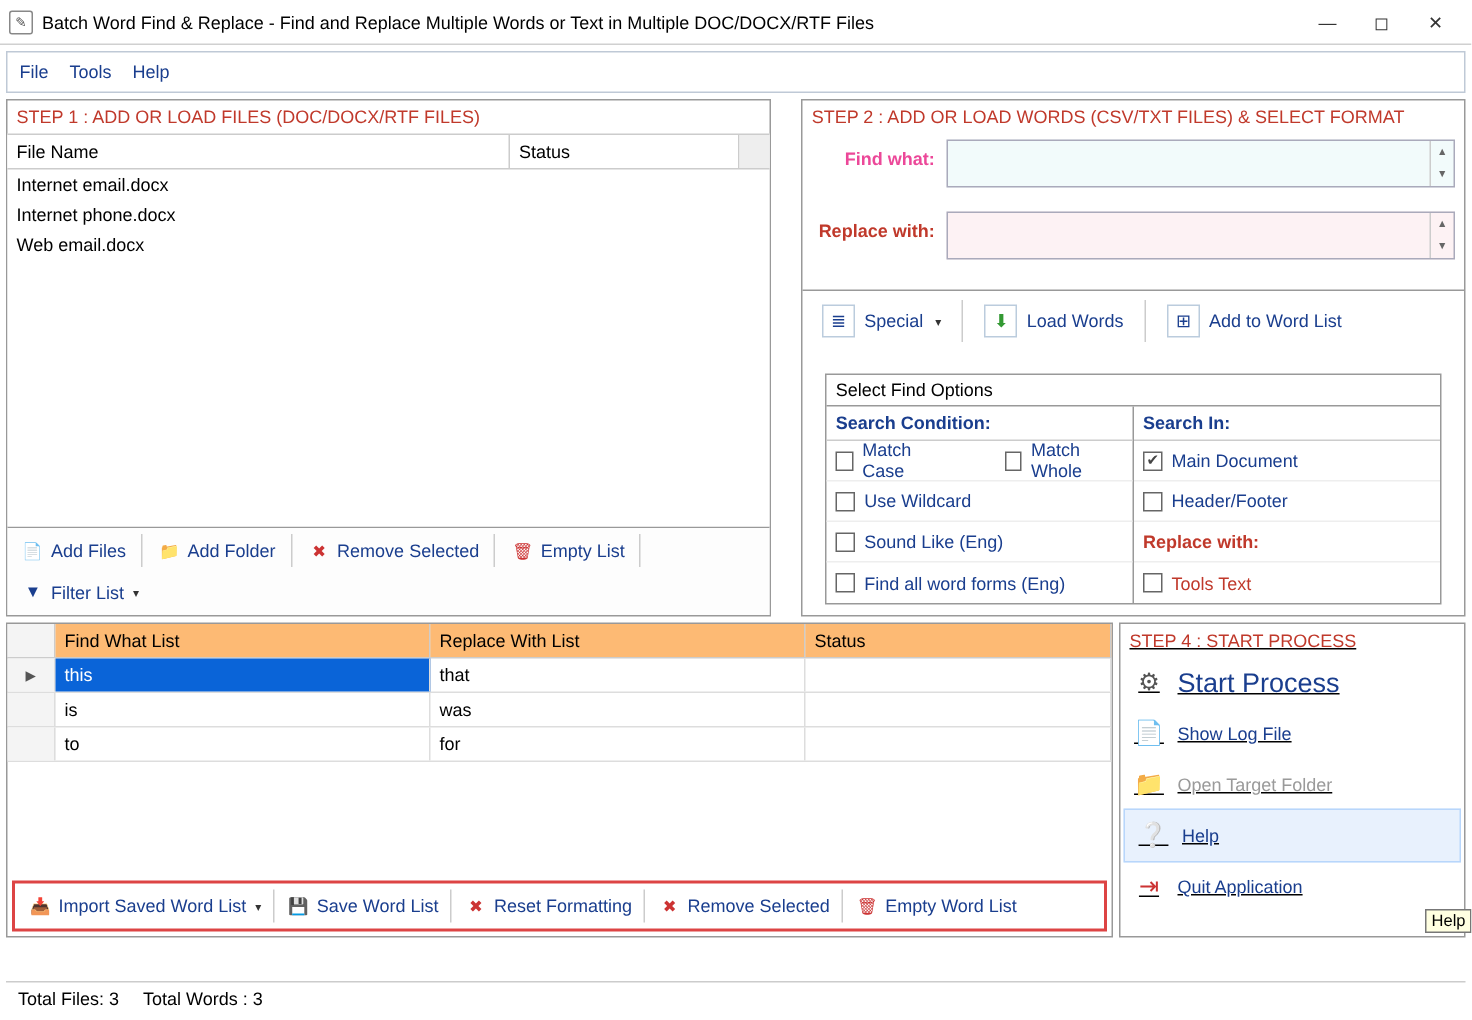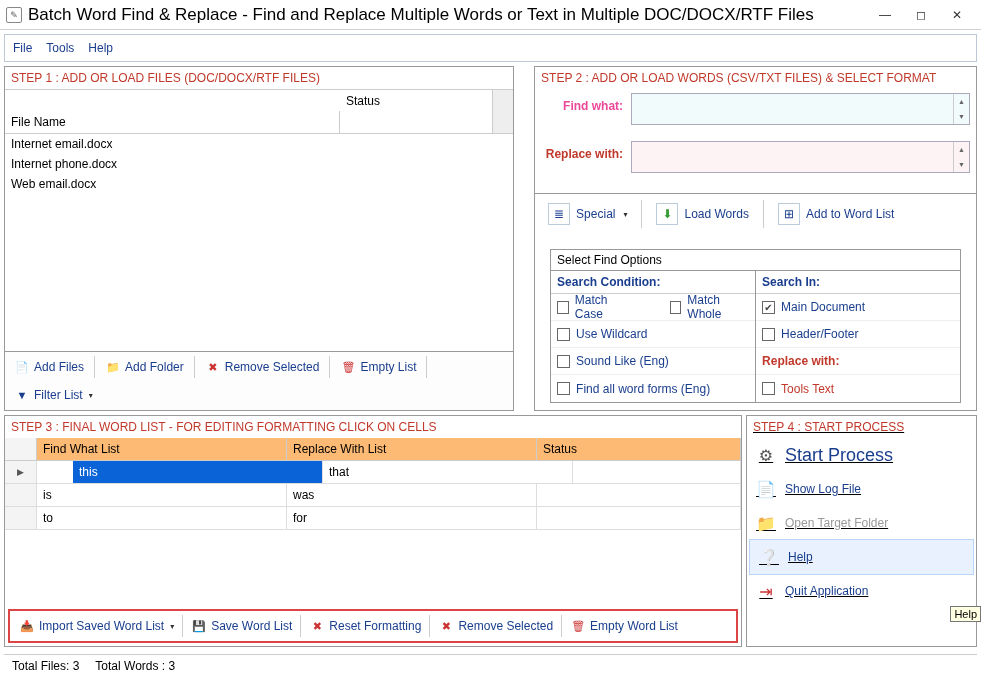--- a/index.html
+++ b/index.html
@@ -1,38 +1,38 @@
 <!DOCTYPE html>
 <html><head>
 <meta charset="utf-8">
 <style>
 * { box-sizing: border-box; margin: 0; padding: 0; font-family: "Segoe UI", Tahoma, sans-serif; font-size: 12px; }
 body { background: #fff; width: 981px; height: 680px; overflow: hidden; position: relative; }
 
 .titlebar { height: 30px; border-bottom: 1px solid #d0d0d0; display: flex; align-items: center; padding: 0 6px; }
 .titlebar .app-icon { width: 16px; height: 16px; margin-right: 6px; display: inline-flex; align-items: center; justify-content: center; border: 1px solid #888; border-radius: 2px; font-size: 9px; color: #555; }
-.titlebar .title { flex: 1; color: #000; font-size: 17px; }
+.titlebar .title { flex: 1; color: #000; font-size: 12px; }
 .winctl { display: flex; }
 .winctl div { width: 36px; height: 24px; display: flex; align-items: center; justify-content: center; font-size: 12px; color: #333; cursor: default; }
 
 .menubar { height: 28px; border: 1px solid #bfc9d6; margin: 4px; display: flex; align-items: center; padding: 0 8px; gap: 14px; }
 .menubar span { color: #1a3e8e; cursor: default; }
 
 .content { display: flex; padding: 0 4px; gap: 20px; }
 .col-left { width: 516px; }
 .col-right { width: 448px; }
 
 .panel { border: 1px solid #999; position: relative; }
 .panel-title { color: #c0392b; font-size: 12px; padding: 4px 6px; }
 
 .step1 { height: 345px; display: flex; flex-direction: column; }
 .file-grid { flex: 1; background: #fff; border-top: 1px solid #ccc; position: relative; }
 .file-head { display: flex; border-bottom: 1px solid #ccc; }
 .file-head div { padding: 4px 6px; border-right: 1px solid #ccc; background: #fff; }
-.file-head .c1 { width: 335px; margin-top: 21px; }
+.file-head .c1 { width: 335px; }
 .file-head .c2 { flex: 1; }
 .file-head .c3 { width: 20px; background: #eee; border-right: none; }
 .file-row { padding: 3px 6px; }
 
 .toolbar { border-top: 1px solid #999; display: flex; flex-wrap: wrap; padding: 2px; gap: 2px; background: #fdfdfd; }
 .tb-btn { display: flex; align-items: center; padding: 4px 6px; border: 1px solid transparent; gap: 4px; color: #1a3e8e; cursor: default; }
 .tb-sep { width: 1px; background: #ccc; margin: 2px 1px; }
 .icon { width: 16px; height: 16px; display: inline-flex; align-items: center; justify-content: center; font-size: 11px; }
 .dd { font-size: 8px; color: #333; margin-left: 2px; }
 
@@ -72,21 +72,21 @@
 .wg-h0 { width: 32px; background:#f4f4f4 !important; }
 .wg-h1 { width: 250px; }
 .wg-h2 { width: 250px; }
 .wg-h3 { flex: 1; }
 .wg-row { display: flex; border-bottom: 1px solid #ddd; }
 .wg-row div { padding: 3px 6px; border-right: 1px solid #ddd; height: 22px; display:flex; align-items:center; }
 .wg-c0 { width: 32px; background:#f4f4f4; justify-content:center; color:#555; font-size:9px;}
 .wg-c1 { width: 250px; }
 .wg-c2 { width: 250px; }
 .wg-c3 { flex: 1; }
-.wg-row.sel .wg-c1 { background: #0a64d8; color: #fff; margin-left: 36px; }
+.wg-row.sel .wg-c1 { background: #0a64d8; color: #fff; }
 
 .step3-tb { border: 2px solid #d44; margin: 3px; padding: 2px; display: flex; flex-wrap: wrap; gap: 0; }
 
 .step4 { flex: 1; border: 1px solid #999; display: flex; flex-direction: column; padding-bottom: 2px; text-decoration: underline; }
 .start-row { display: flex; align-items: center; gap: 8px; padding: 6px 8px; }
 .start-row .si { width: 22px; height: 22px; display:flex; align-items:center; justify-content:center; font-size:16px; color:#555;}
 .start-row.big .lbl { font-size: 18px; color: #1a3e8e; font-weight: 500; }
 .start-row .lbl { color: #1a3e8e; }
 .start-row.disabled .lbl { color: #9a9a9a; }
 .start-row.hover { background: #e8f1fd; border: 1px solid #b8d6fb; margin: -1px 2px; }
@@ -245,21 +245,20 @@
           </div>
         </div>
       </div>
     </div>
   </div>
 </div>
 
 <div class="row2">
 
   <div class="step3">
-    <div class="panel-title">STEP 3 : FINAL WORD LIST - FOR EDITING FORMATTING CLICK ON CELLS</div>
     <div class="wordgrid">
       <div class="wg-head">
         <div class="wg-h0"></div>
         <div class="wg-h1">Find What List</div>
         <div class="wg-h2">Replace With List</div>
         <div class="wg-h3">Status</div>
       </div>
       <div class="wg-row sel">
         <div class="wg-c0">▶</div>
         <div class="wg-c1">this</div>

